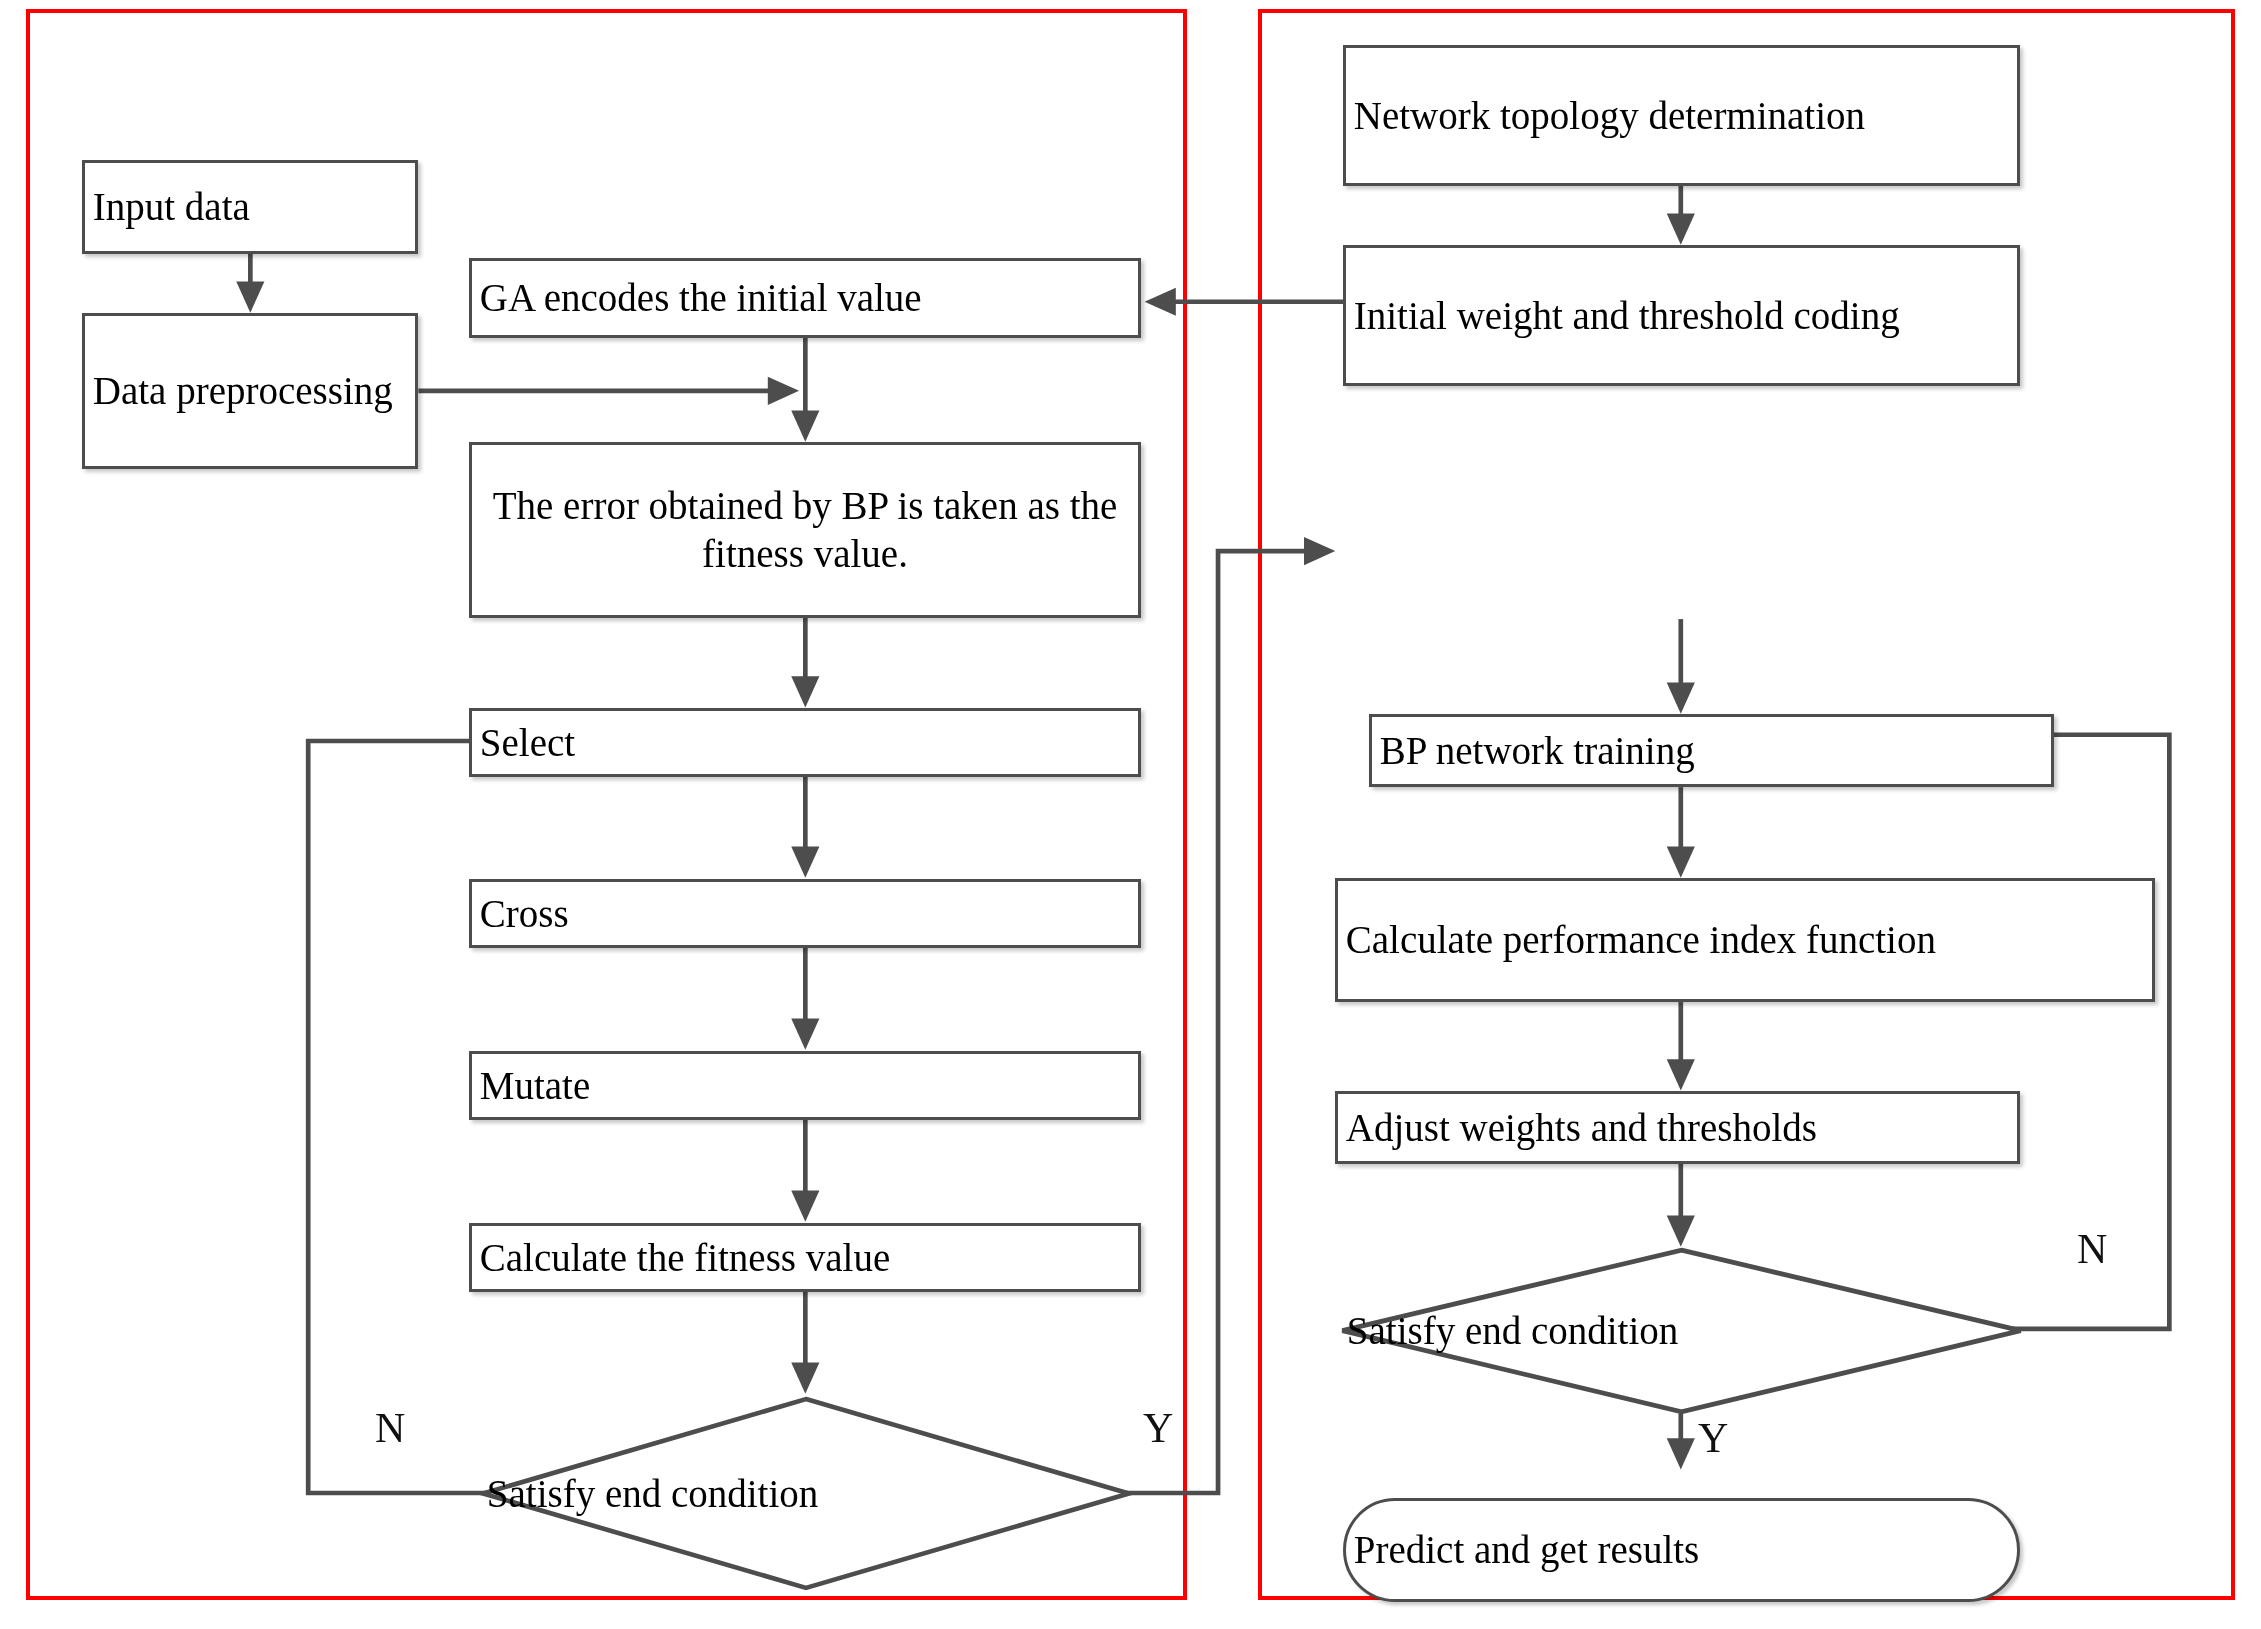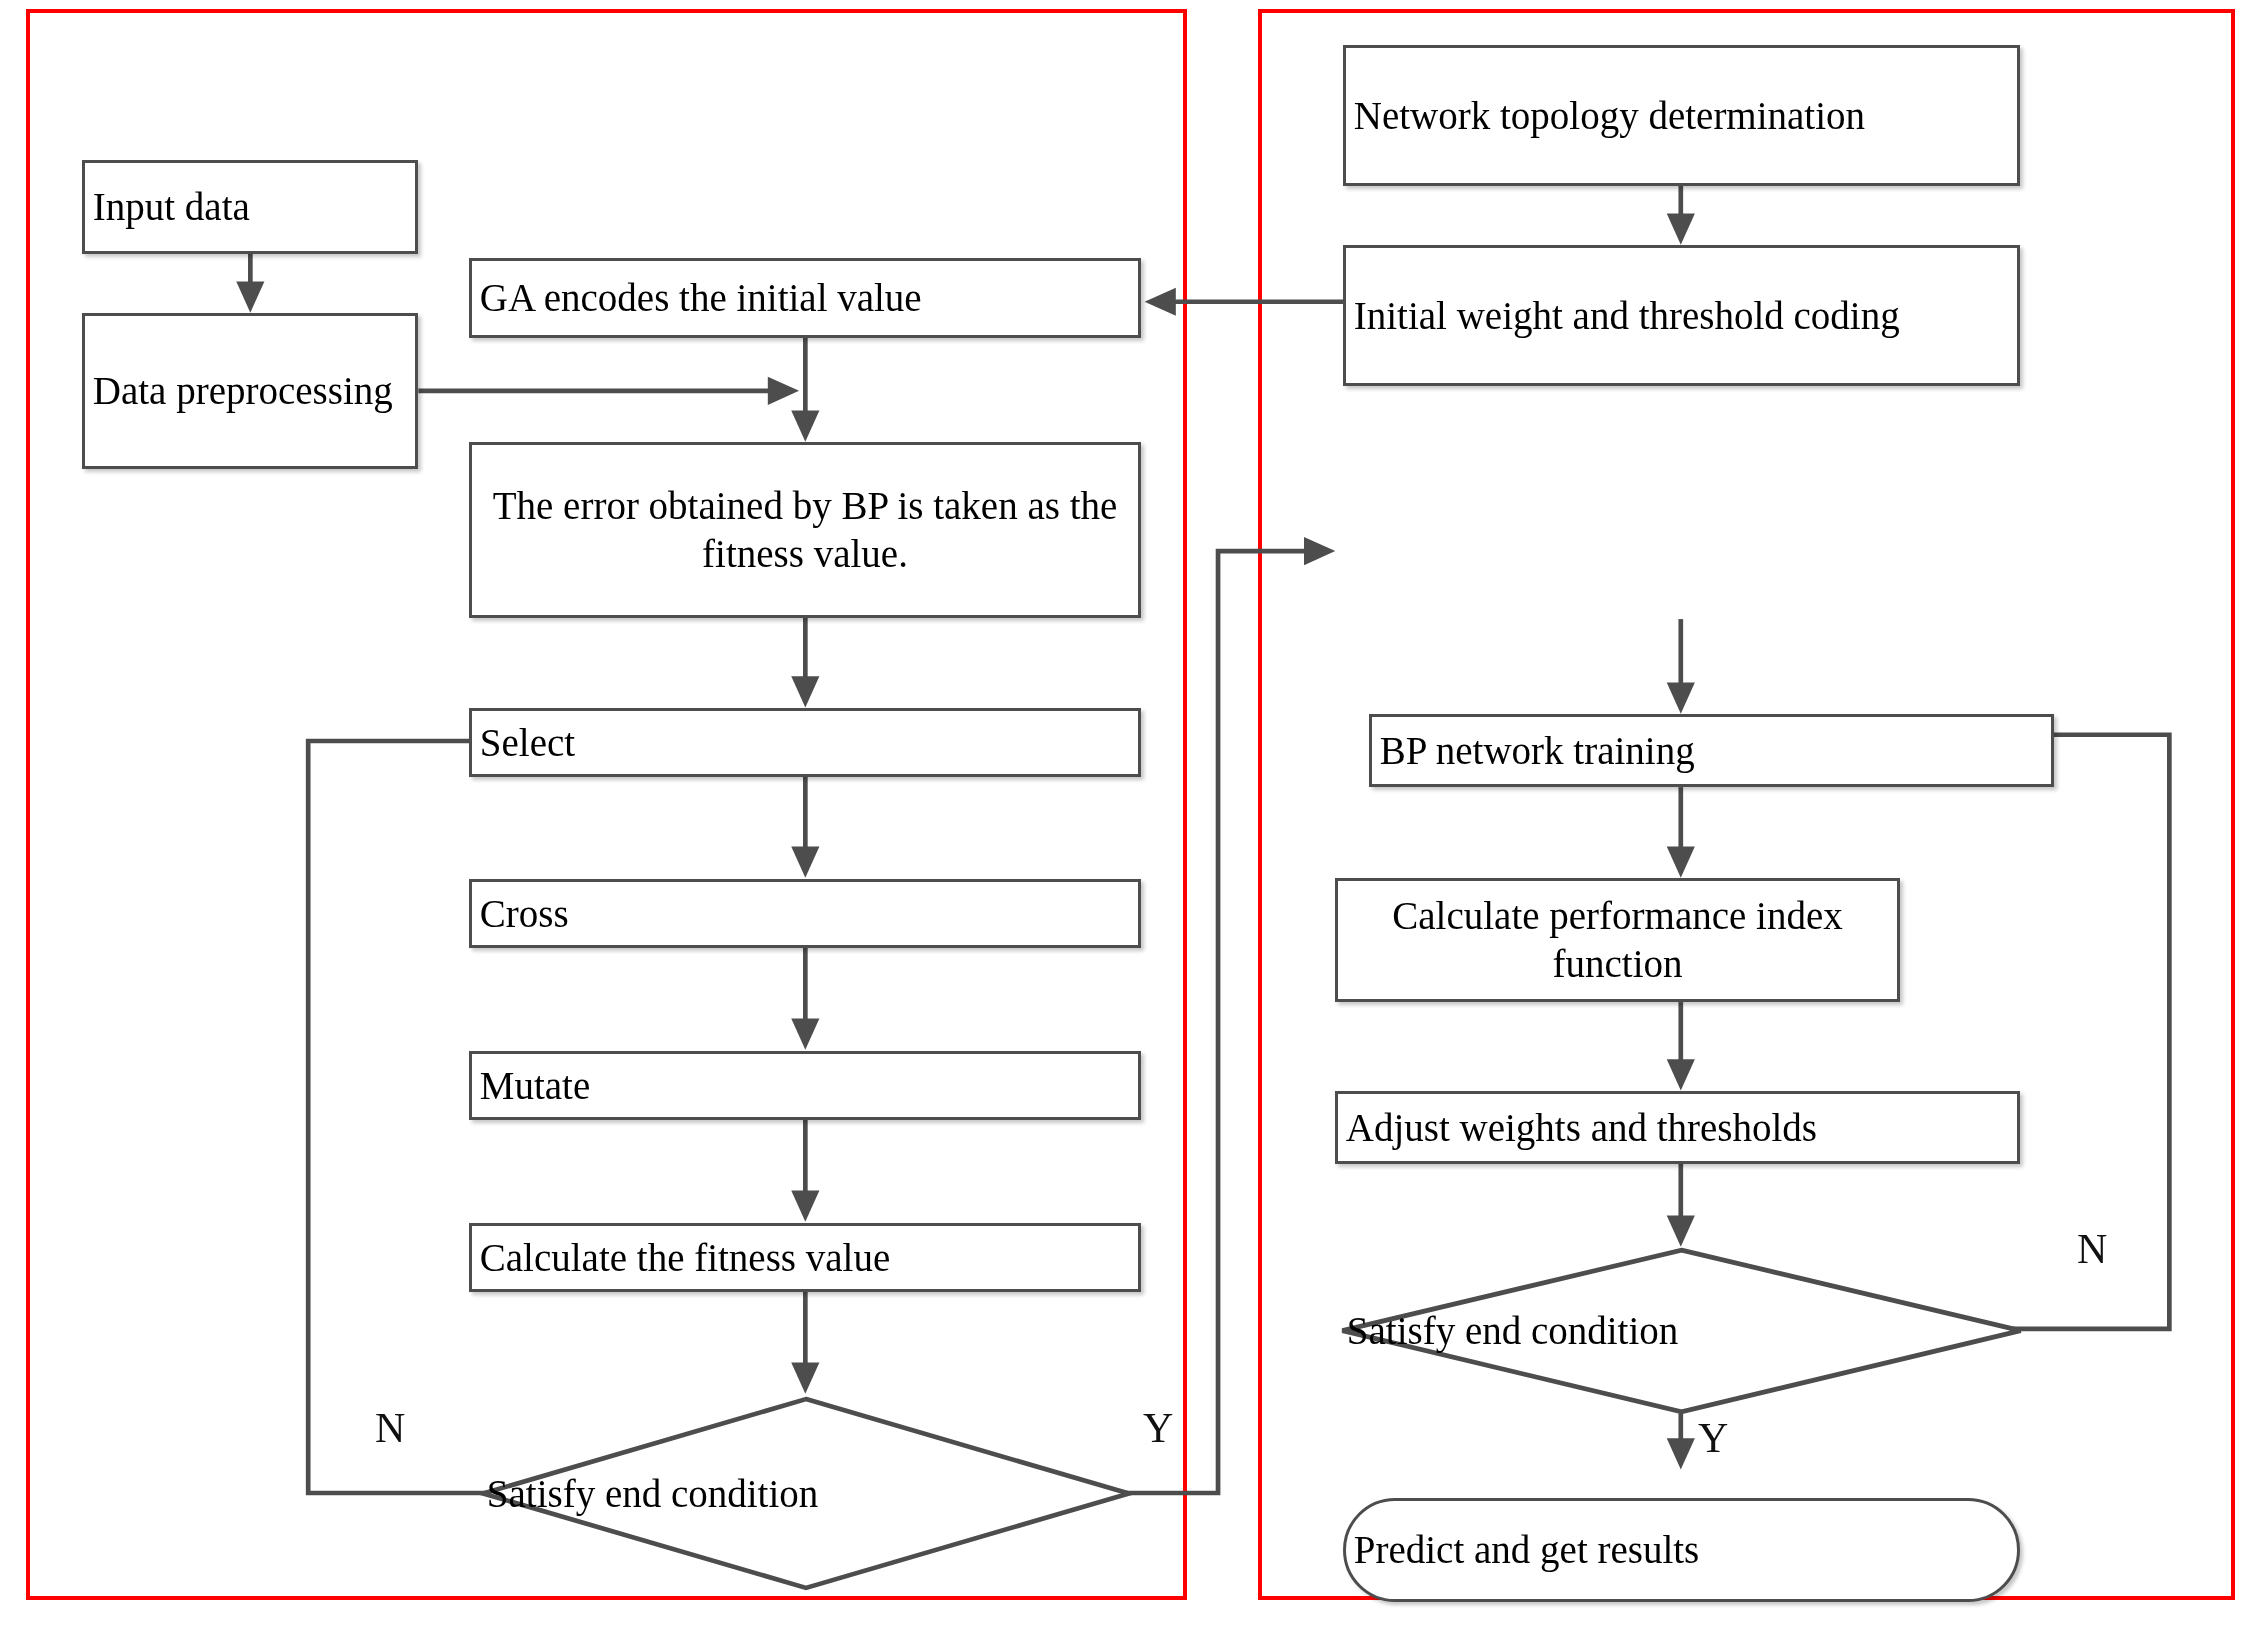--- a/index.html
+++ b/index.html
@@ -175,21 +175,21 @@
 
   <div class="node" style="left:1343px;top:245px;width:677px;height:141px;">
     <span>Initial weight and threshold coding</span>
   </div>
 
 
   <div class="node" style="left:1335px;top:714px;width:685px;height:73px;margin-left:34px;">
     <span>BP network training</span>
   </div>
 
-  <div class="node" style="left:1335px;top:878px;width:565px;height:124px;">
+  <div class="node" style="left:1335px;top:878px;width:820px;height:124px;">
     <span>Calculate performance index function</span>
   </div>
 
   <div class="node" style="left:1335px;top:1091px;width:685px;height:73px;">
     <span>Adjust weights and thresholds</span>
   </div>
 
   <div class="node diamond" style="left:1339px;top:1247px;width:685px;height:168px;">
     <svg class="diamond-svg" width="685" height="168" viewBox="0 0 876 215">
       <polygon points="438,4 872,107 438,211 4,107" fill="#ffffff" stroke="#4d4d4d" stroke-width="6"></polygon>

